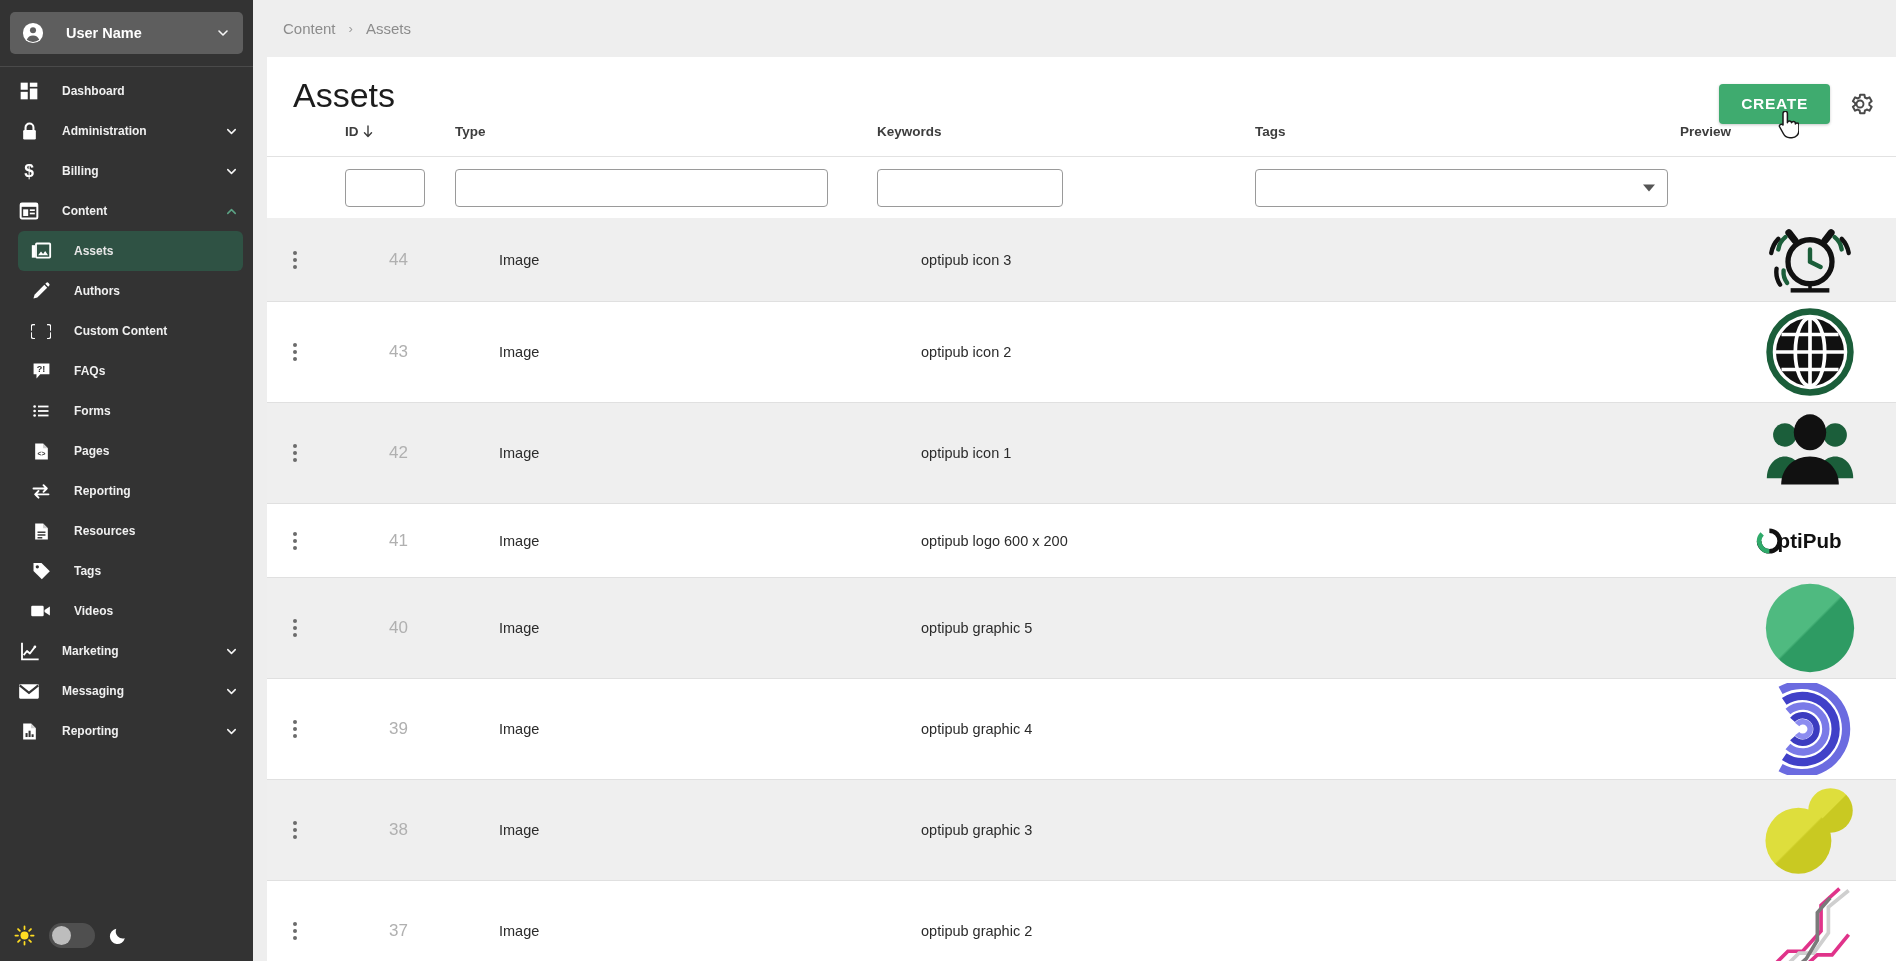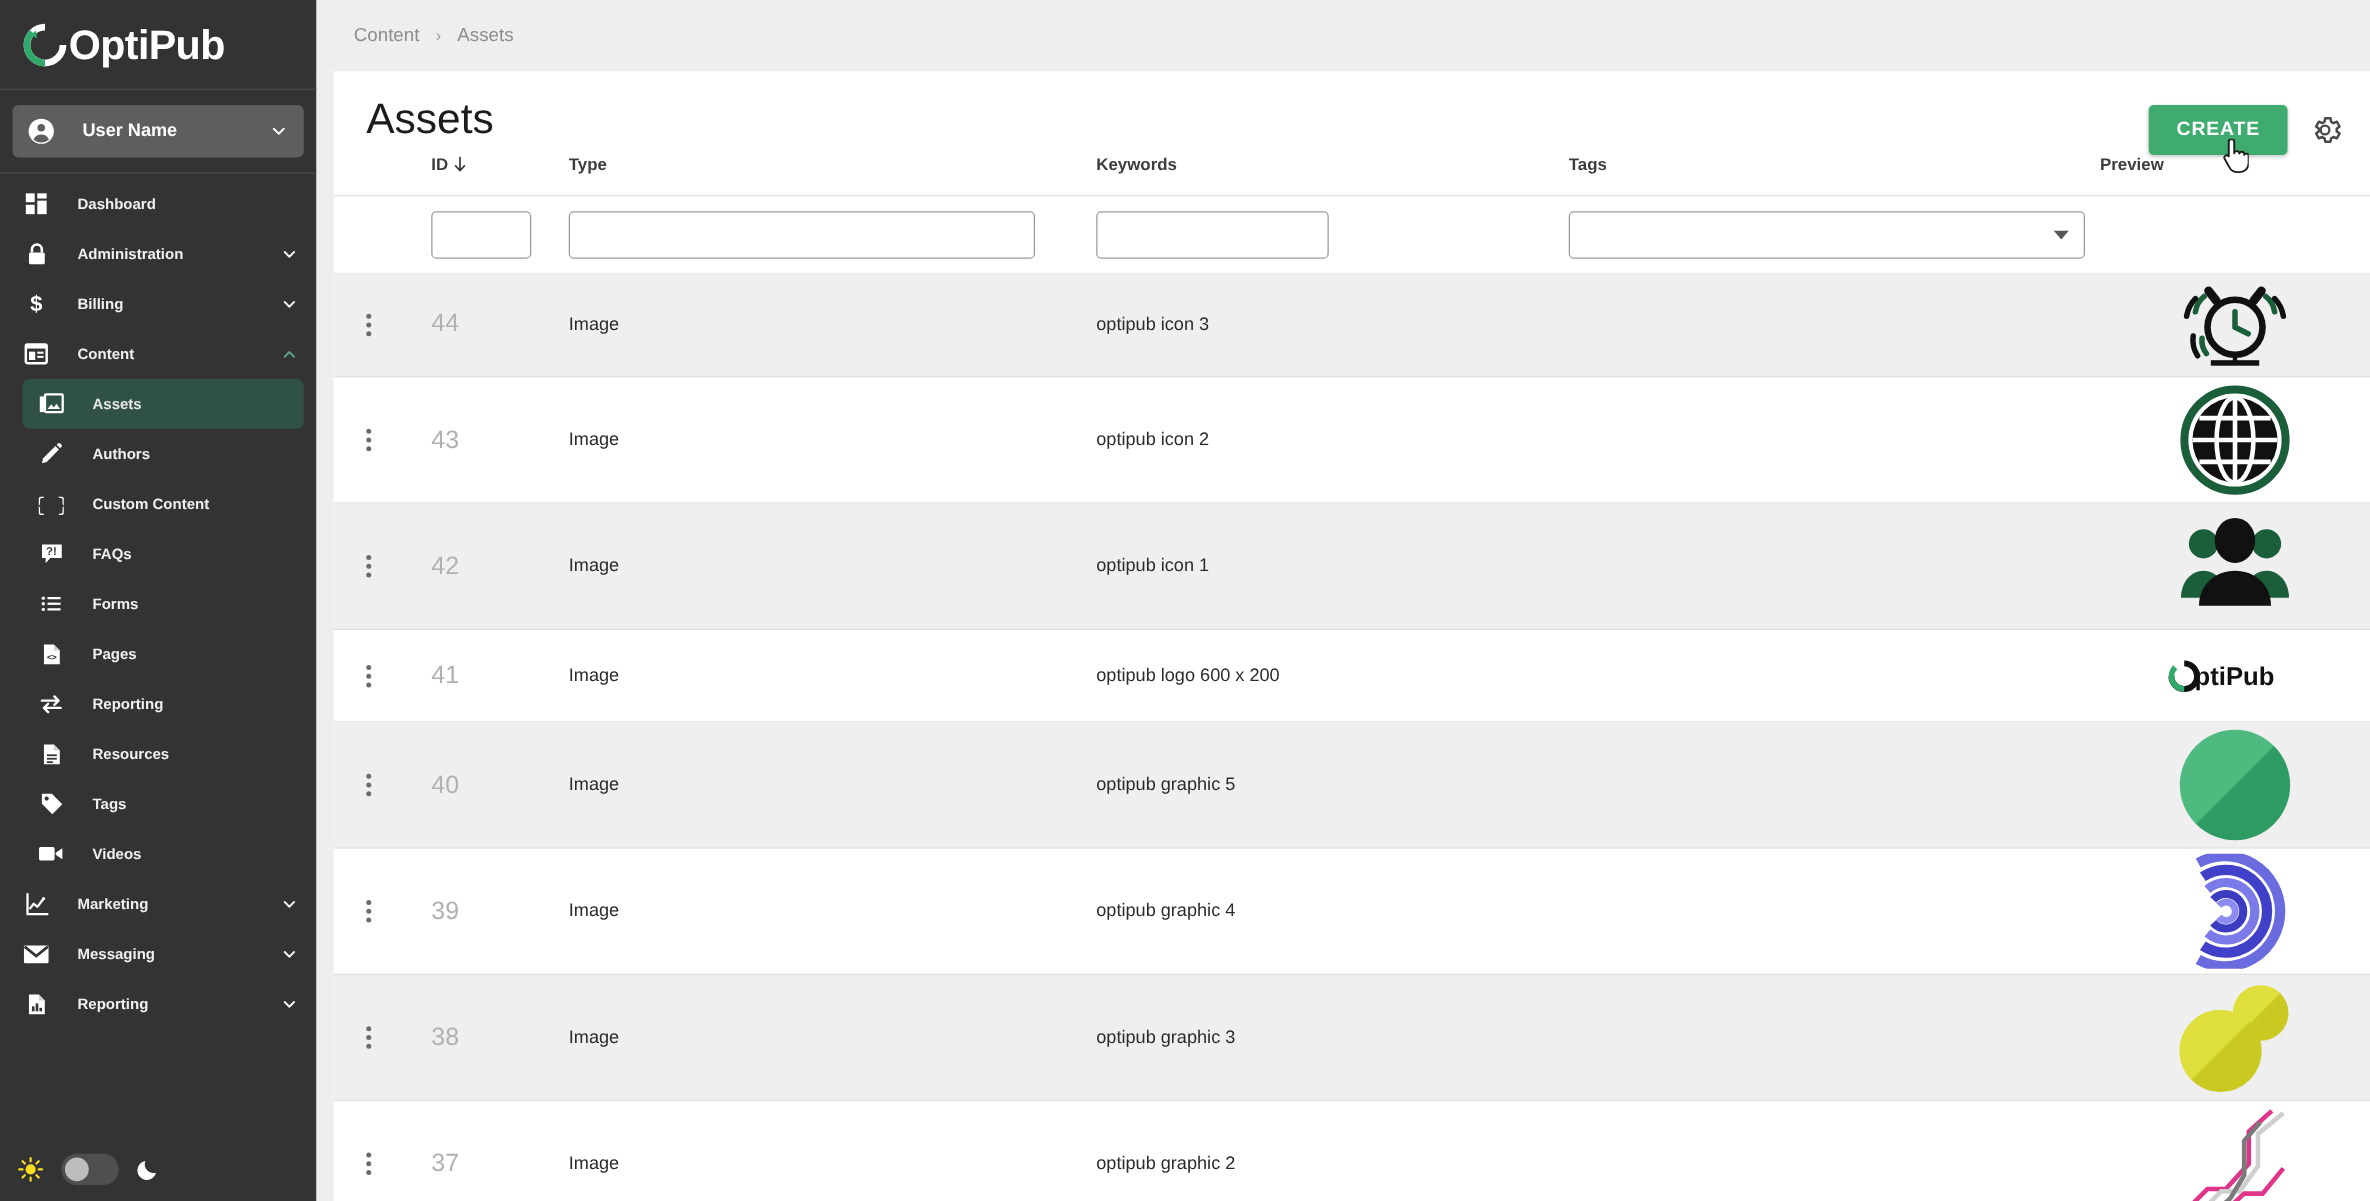--- a/index.html
+++ b/index.html
@@ -172,41 +172,31 @@
     display: flex; align-items: center;
     padding-left: 26px;
     border-bottom: 1px solid #e0e0e0;
     font-size: 14.5px; color: #2b2b2b;
     cursor: pointer;
   }
   .row.alt { background: #efefef; }
   .row.plain { background: #ffffff; }
   .kebab { width: 4px; height: 18px; display:flex; flex-direction: column; justify-content: space-between; align-items:center; }
   .kebab i { display:block; width: 4px; height: 4px; border-radius: 50%; background: #6b6b6b; }
-  .cell-id { color: #b0b0b0; font-size: 20px; }
+  .cell-id { color: #b0b0b0; font-size: 17px; margin-left: 44px; }
   .prev-cell { display: flex; align-items: center; justify-content: center; }
   .prev-cell svg { display: block; }
 </style>
 </head>
 <body>
 
 <div class="app">
 
   <aside class="sidebar">
 
-    <div class="brand">
-      <div class="brand-logo">
-        <svg class="brand-mark" viewBox="0 0 40 40">
-          <path d="M20 4 a16 16 0 1 0 16 16" fill="none" stroke="#ffffff" stroke-width="6" stroke-linecap="butt"></path>
-          <path d="M20 36 a16 16 0 0 1 -11.3 -27.3" fill="none" stroke="#2faa6a" stroke-width="6" stroke-linecap="butt"></path>
-          <path d="M7 11 l5 -4 l1 7 z" fill="#2faa6a"></path>
-        </svg>
-        <span class="brand-text">OptiPub</span>
-      </div>
-    </div>
 
     <div class="user-box">
       <svg class="user-avatar" viewBox="0 0 24 24">
         <circle cx="12" cy="12" r="11" fill="#ffffff"></circle>
         <circle cx="12" cy="9" r="3.3" fill="#5e5e5e"></circle>
         <path d="M5.2 19.4a7.3 7.3 0 0 1 13.6 0 11 11 0 0 1-13.6 0z" fill="#5e5e5e"></path>
       </svg>
       <span class="user-name">User Name</span>
       <svg class="chev" viewBox="0 0 24 24">
         <path d="M6 9l6 6 6-6" fill="none" stroke="#ffffff" stroke-width="2.4" stroke-linecap="round" stroke-linejoin="round"></path>

